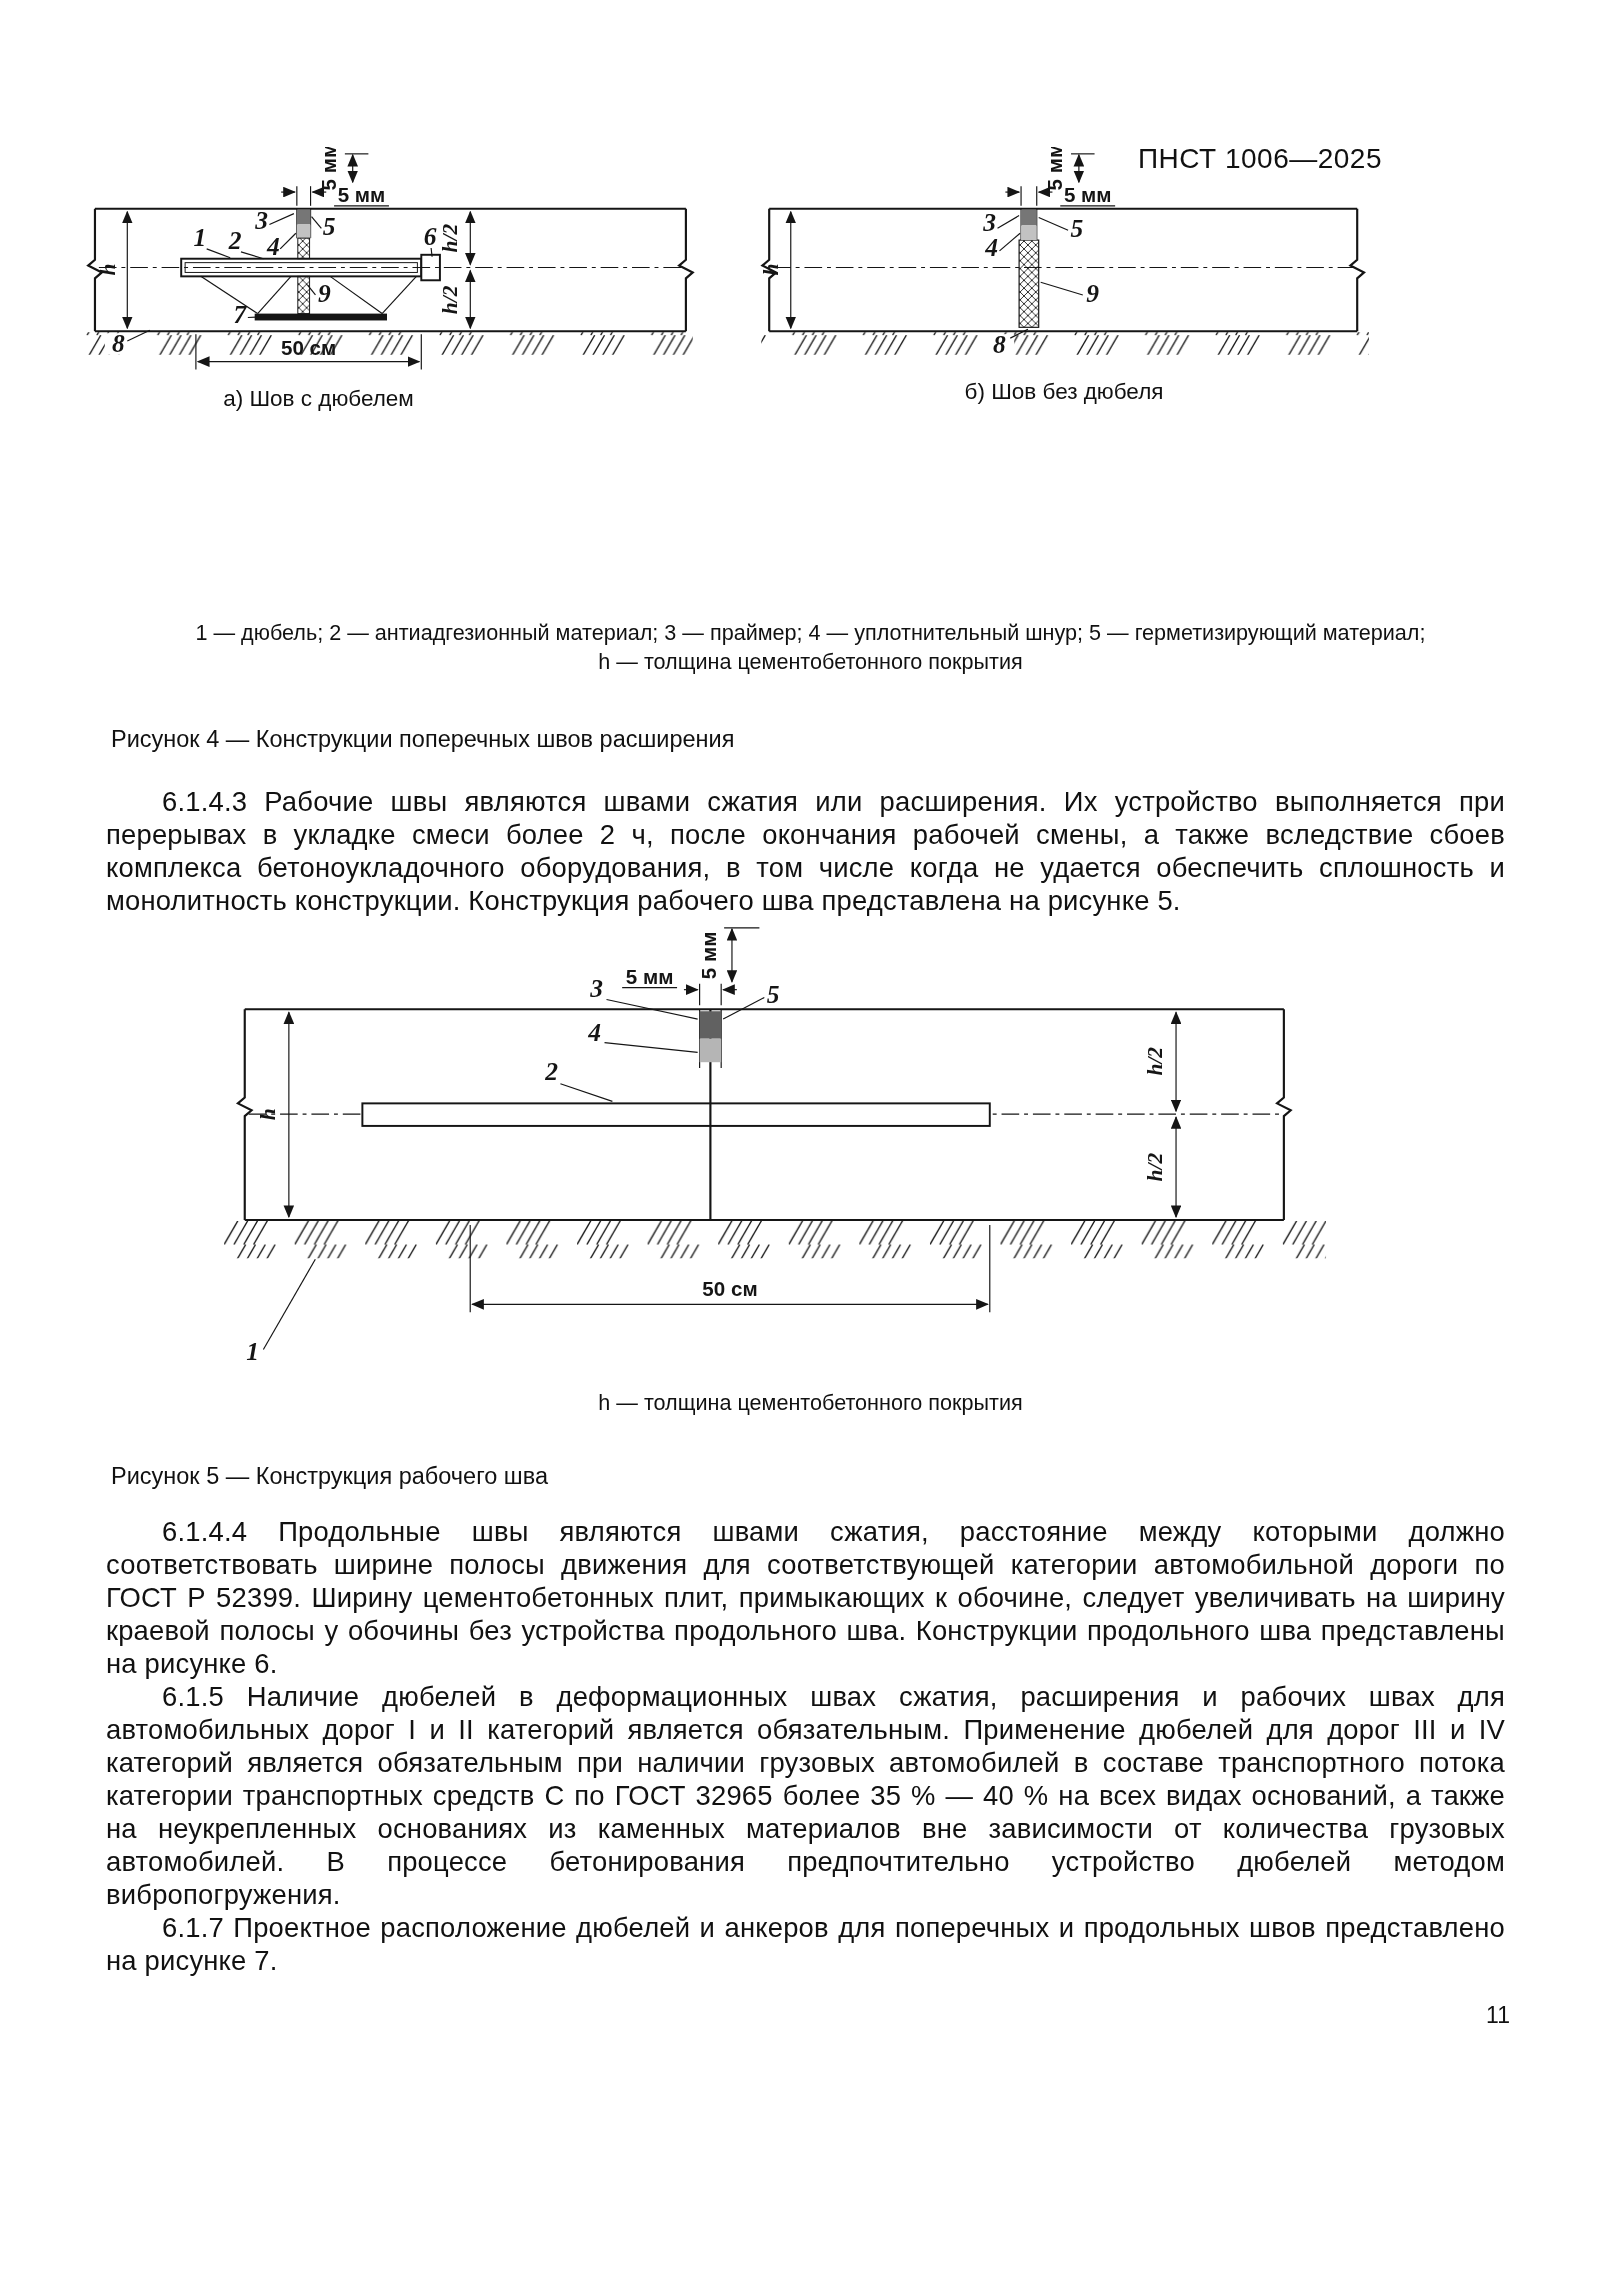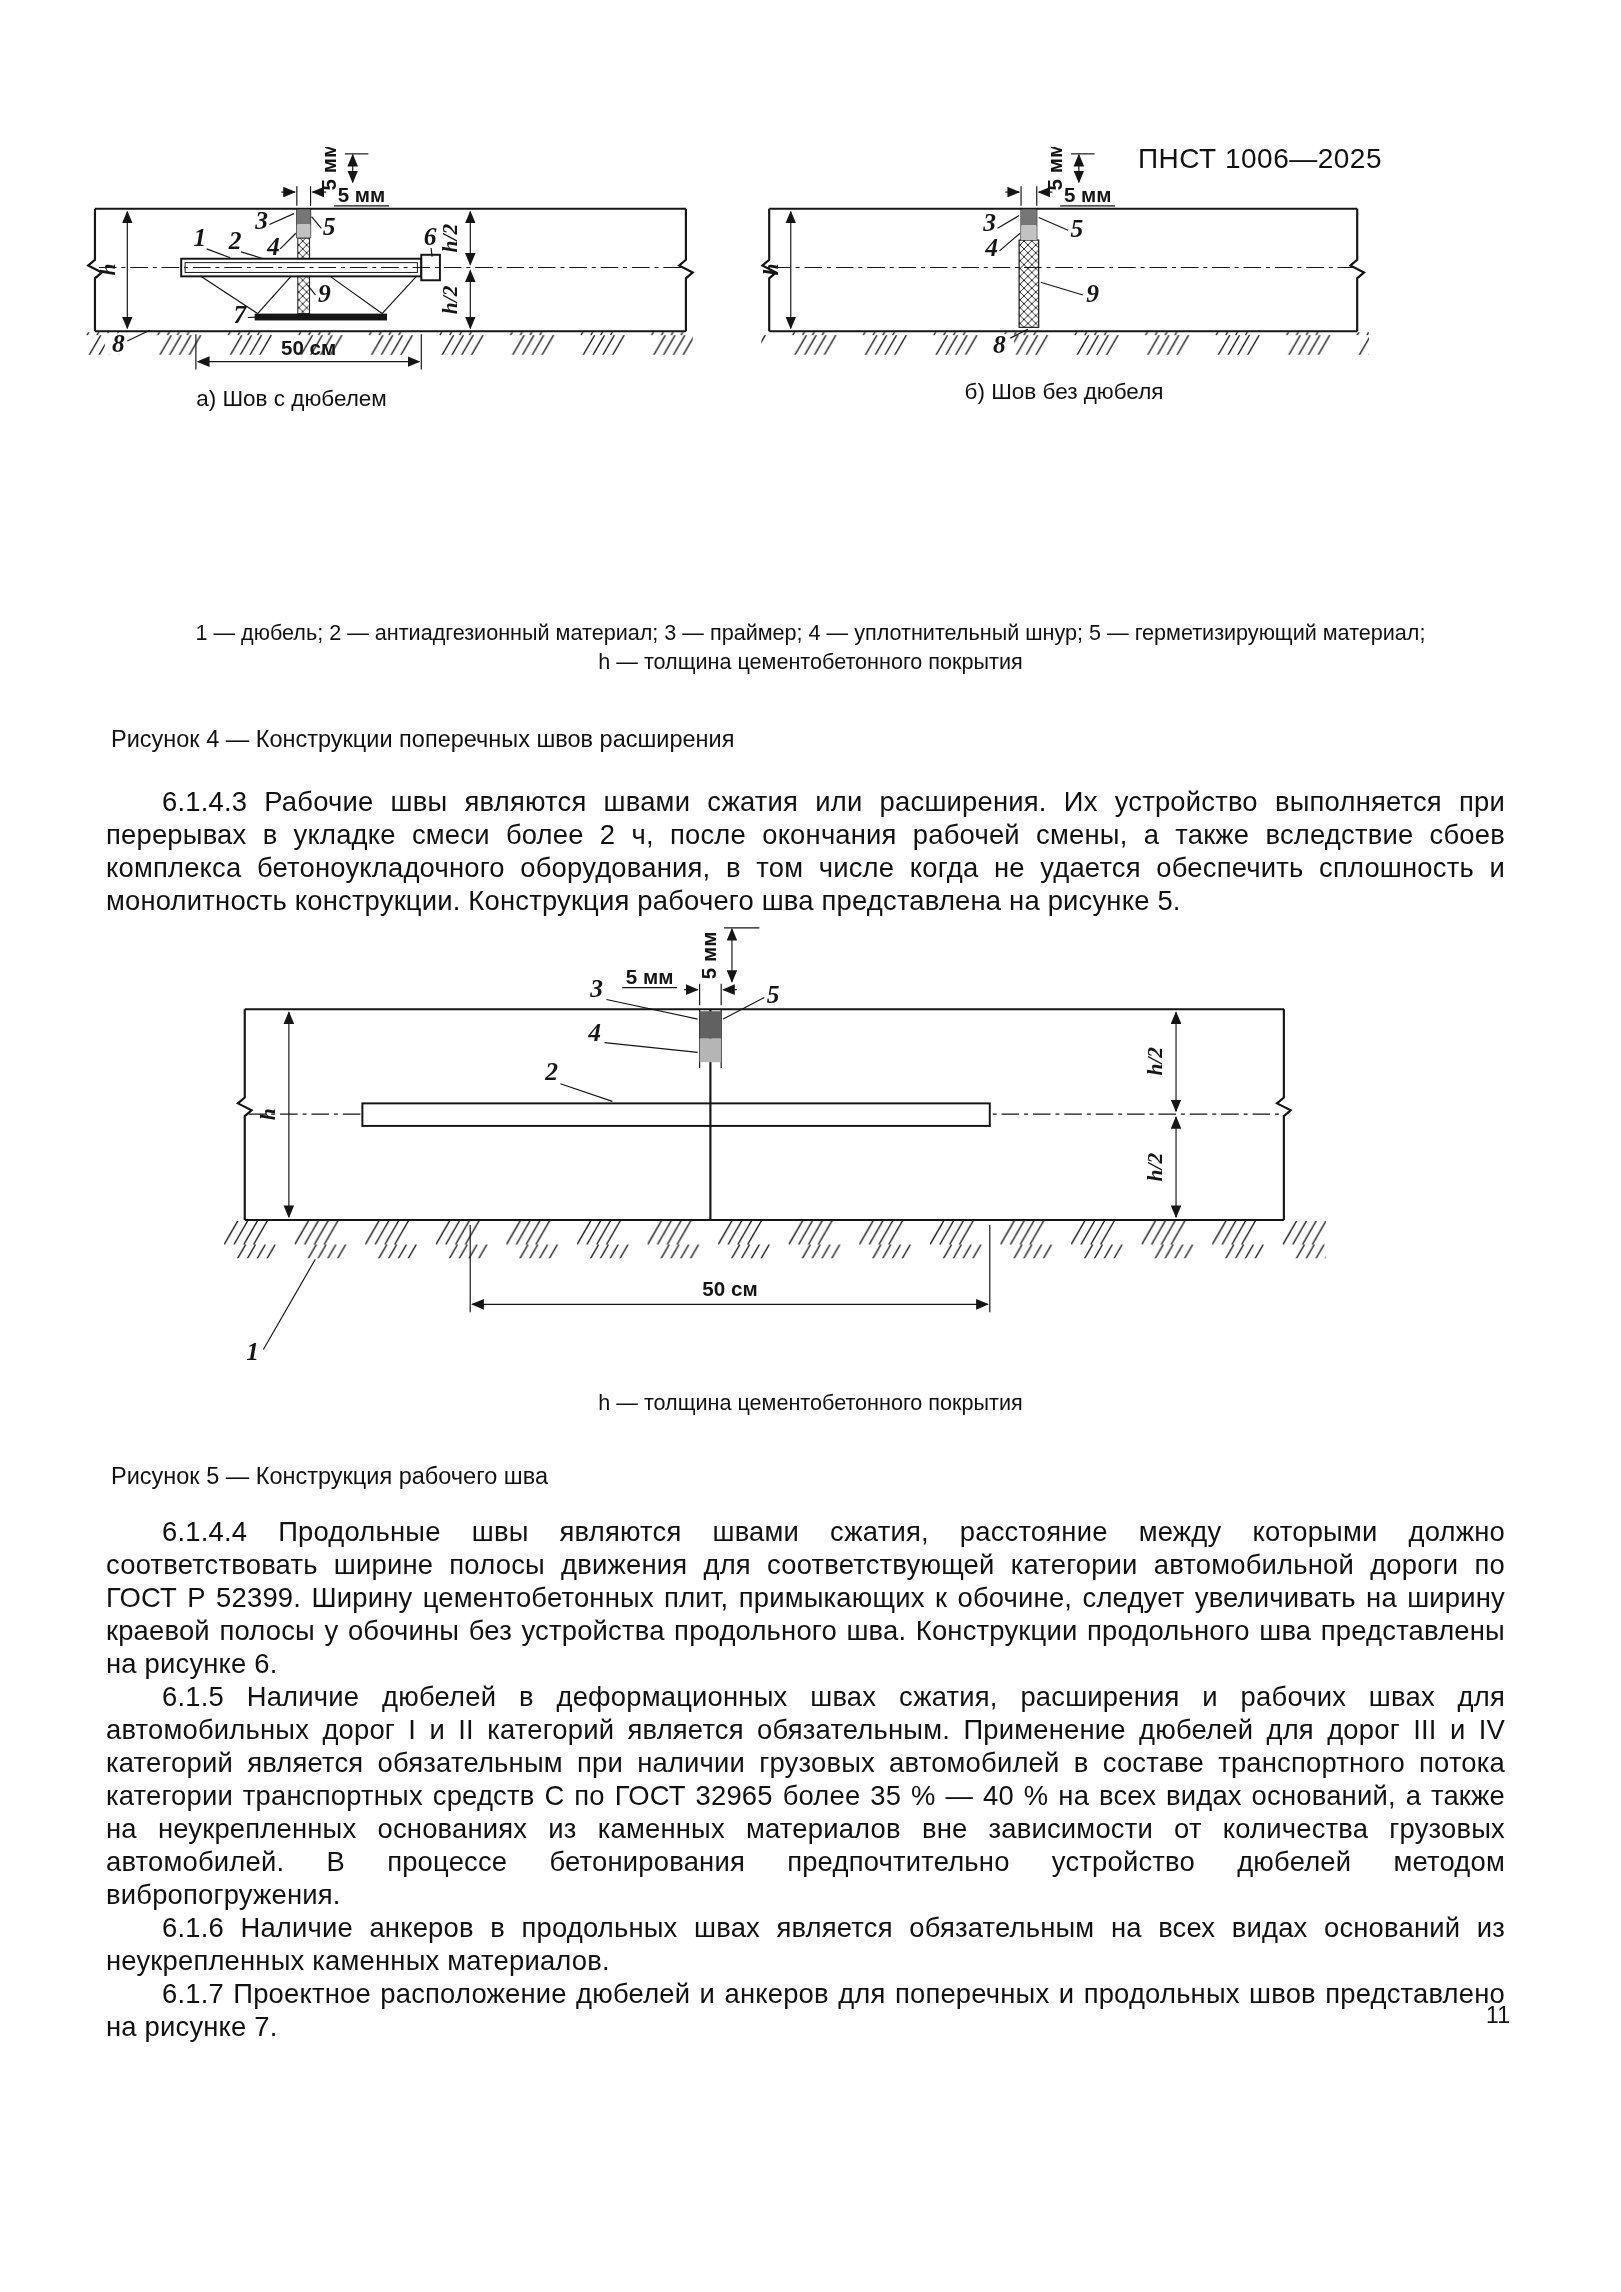--- a/index.html
+++ b/index.html
@@ -7,21 +7,21 @@
     width:1621px; height:2293px; position:relative; background:#ffffff;
     font-family:"Liberation Sans", sans-serif; color:#111; overflow:hidden;
   }
   .doc-number {
     position:absolute; top:143px; left:931px; width:451px; text-align:right;
     font-weight:normal; font-size:28px; letter-spacing:0.5px;
   }
   .fig4-svg { position:absolute; top:147px; left:83px; }
   .fig5-svg { position:absolute; top:872px; left:83px; }
   .caption { position:absolute; font-size:22.5px; text-align:center; }
-  .cap-a { top:386px; left:66px; width:451px; }
+  .cap-a { top:386px; left:93px; width:451px; }
   .cap-b { top:379px; left:765px; width:598px; }
   .legend { position:absolute; left:111px; width:1399px; text-align:center;
     font-size:21.6px; line-height:29px; }
   .legend4 { top:618px; }
   .legend5 { top:1388px; }
   .fig-title { position:absolute; left:111px; width:1399px; text-align:left; font-size:23.5px; }
   .title4 { top:726px; }
   .title5 { top:1463px; }
   .body-text { position:absolute; left:106px; width:1399px; }
   .p1 { top:785px; }
@@ -264,18 +264,17 @@
 
 <div class="legend legend5">
   <div>h — толщина цементобетонного покрытия</div>
 </div>
 
 <div class="fig-title title5">Рисунок 5 — Конструкция рабочего шва</div>
 
 <div class="body-text pblock">
   <p>6.1.4.4 Продольные швы являются швами сжатия, расстояние между которыми должно соответствовать ширине полосы движения для соответствующей категории автомобильной дороги по ГОСТ Р 52399. Ширину цементобетонных плит, примыкающих к обочине, следует увеличивать на ширину краевой полосы у обочины без устройства продольного шва. Конструкции продольного шва представлены на рисунке 6.</p>
   <p>6.1.5 Наличие дюбелей в деформационных швах сжатия, расширения и рабочих швах для автомобильных дорог I и II категорий является обязательным. Применение дюбелей для дорог III и IV категорий является обязательным при наличии грузовых автомобилей в составе транспортного потока категории транспортных средств С по ГОСТ 32965 более 35 % — 40 % на всех видах оснований, а также на неукрепленных основаниях из каменных материалов вне зависимости от количества грузовых автомобилей. В процессе бетонирования предпочтительно устройство дюбелей методом вибропогружения.</p>
-  <p>6.1.6 Наличие анкеров в продольных швах является обязательным на всех видах оснований из неукрепленных каменных материалов.</p>
   <p>6.1.7 Проектное расположение дюбелей и анкеров для поперечных и продольных швов представлено на рисунке 7.</p>
 </div>
 
 <div class="pagenum">11</div>
 
 
 </body></html>

